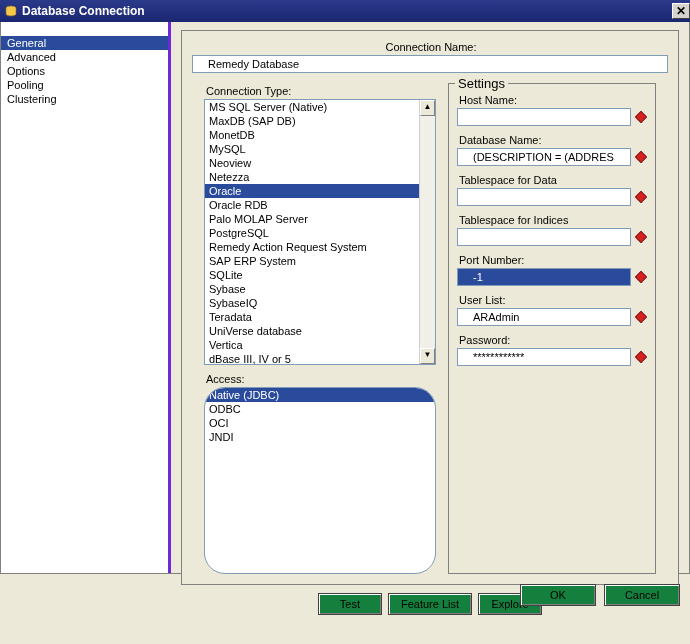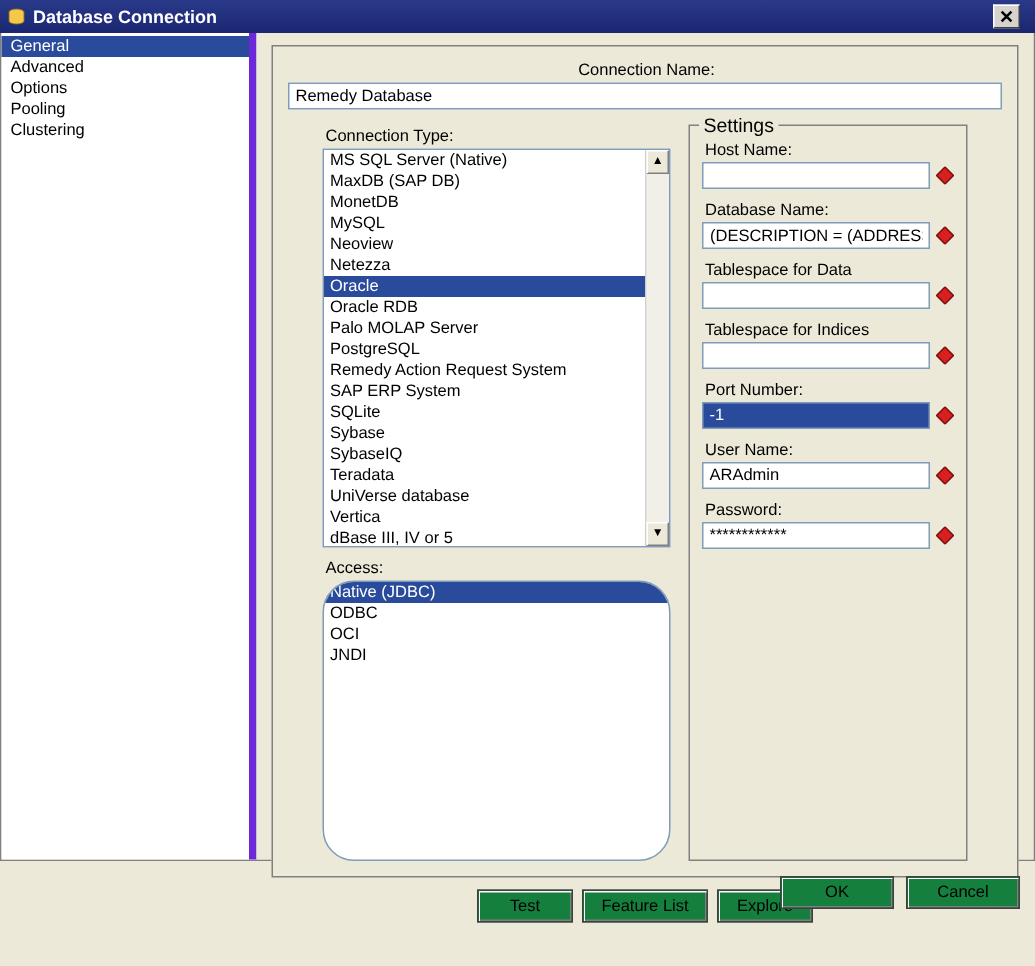--- a/index.html
+++ b/index.html
@@ -11,21 +11,21 @@
     width: 690px;
     height: 644px;
     overflow: hidden;
   }
   .titlebar {
     height: 22px;
     background: linear-gradient(#2a3a8a, #1a2670);
     color: #fff;
     display: flex;
     align-items: center;
-    padding: 0 10px 0 4px;
+    padding: 0 0 0 4px;
     font-weight: bold;
   }
   .titlebar .icon { width: 14px; height: 14px; margin-right: 4px; display:inline-flex; align-items:center; justify-content:center;}
   .titlebar .title { flex: 1; font-size: 12px; }
   .titlebar .close {
     width: 18px; height: 16px;
     background: #d6d3ce;
     color: #000;
     font-family: Arial;
     font-size: 12px;
@@ -39,22 +39,22 @@
   }
   .body {
     display: flex;
     height: 552px;
     border: 1px solid #808080;
     border-top: none;
   }
   .sidebar {
     width: 170px;
     background: #fff;
-    border-right: 5px solid #6d28d9;
-    padding-top: 2px;
+    border-right: 3px solid #6d28d9;
+    padding-top: 14px;
   }
   .sidebar .item {
     padding: 1px 6px;
     cursor: pointer;
     color: #000;
   }
   .sidebar .item.selected {
     background: #2a4b9b;
     color: #fff;
   }
@@ -65,21 +65,21 @@
     flex-direction: column;
     background: #ece9d8;
   }
   .row { display: flex; gap: 10px; }
   .col { display: flex; flex-direction: column; }
   .label { margin: 8px 0 2px 2px; }
   .textbox {
     border: 1px solid #7f9db9;
     background: #fff;
     height: 18px;
-    padding: 1px 4px;
+    padding: 1px 15px;
     font-family: inherit;
     font-size: 11px;
     width: 100%;
   }
   .listbox {
     border: 1px solid #7f9db9;
     background: #fff;
     overflow: hidden;
     position: relative;
   }
@@ -280,21 +280,21 @@
             <div class="label">Port Number:</div>
             <div class="settings-row">
               <input class="textbox port-input" value="-1" style="">
               <span class="diamond">
                   <svg width="12" height="12" viewBox="0 0 12 12">
                     <rect x="2" y="2" width="8" height="8" transform="rotate(45 6 6)" fill="#d92020" stroke="#7a0e0e"></rect>
                   </svg>
                 </span>
             </div>
 
-            <div class="label">User Name:</div>
+            <div class="label">User List:</div>
             <div class="settings-row">
               <input class="textbox" value="ARAdmin" style="">
               <span class="diamond">
                   <svg width="12" height="12" viewBox="0 0 12 12">
                     <rect x="2" y="2" width="8" height="8" transform="rotate(45 6 6)" fill="#d92020" stroke="#7a0e0e"></rect>
                   </svg>
                 </span>
             </div>
 
             <div class="label">Password:</div>

